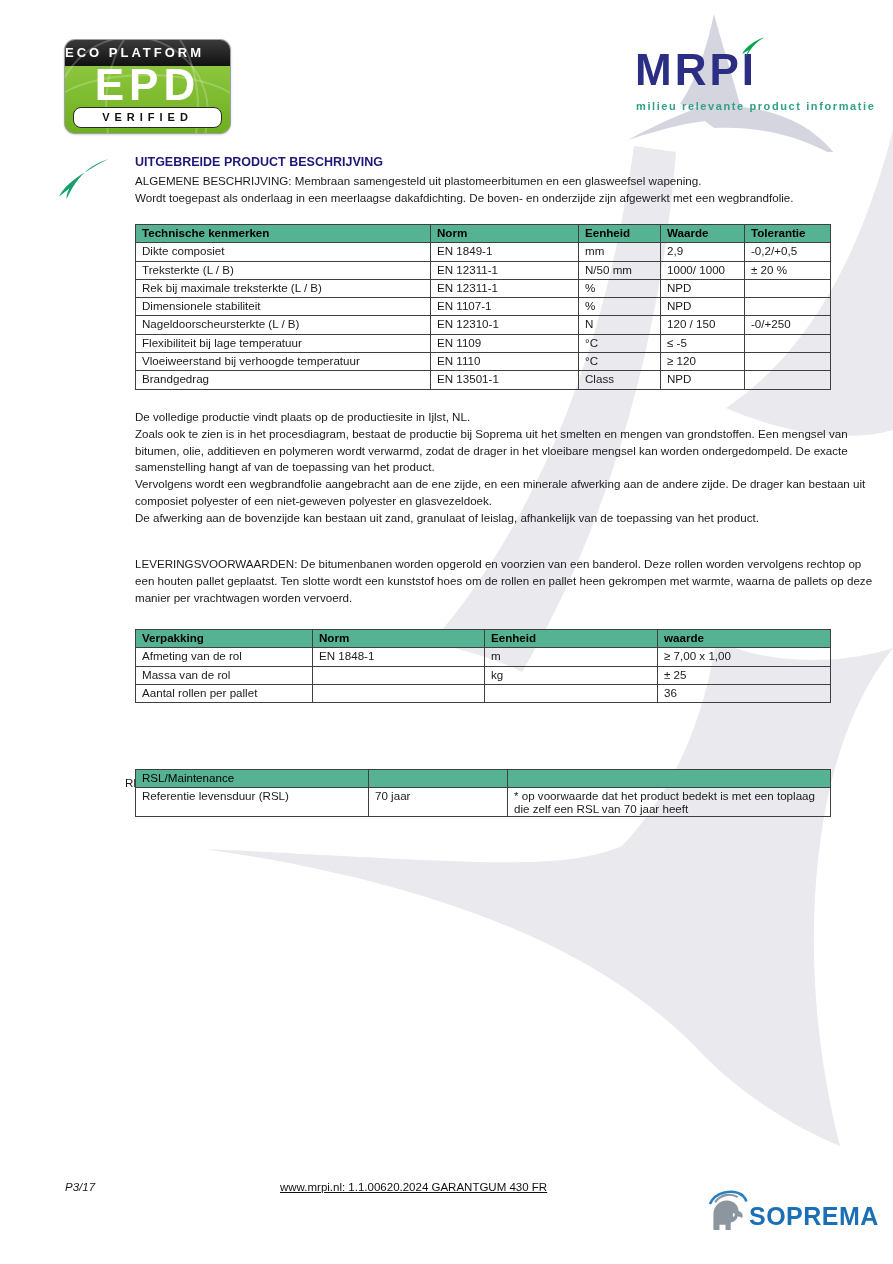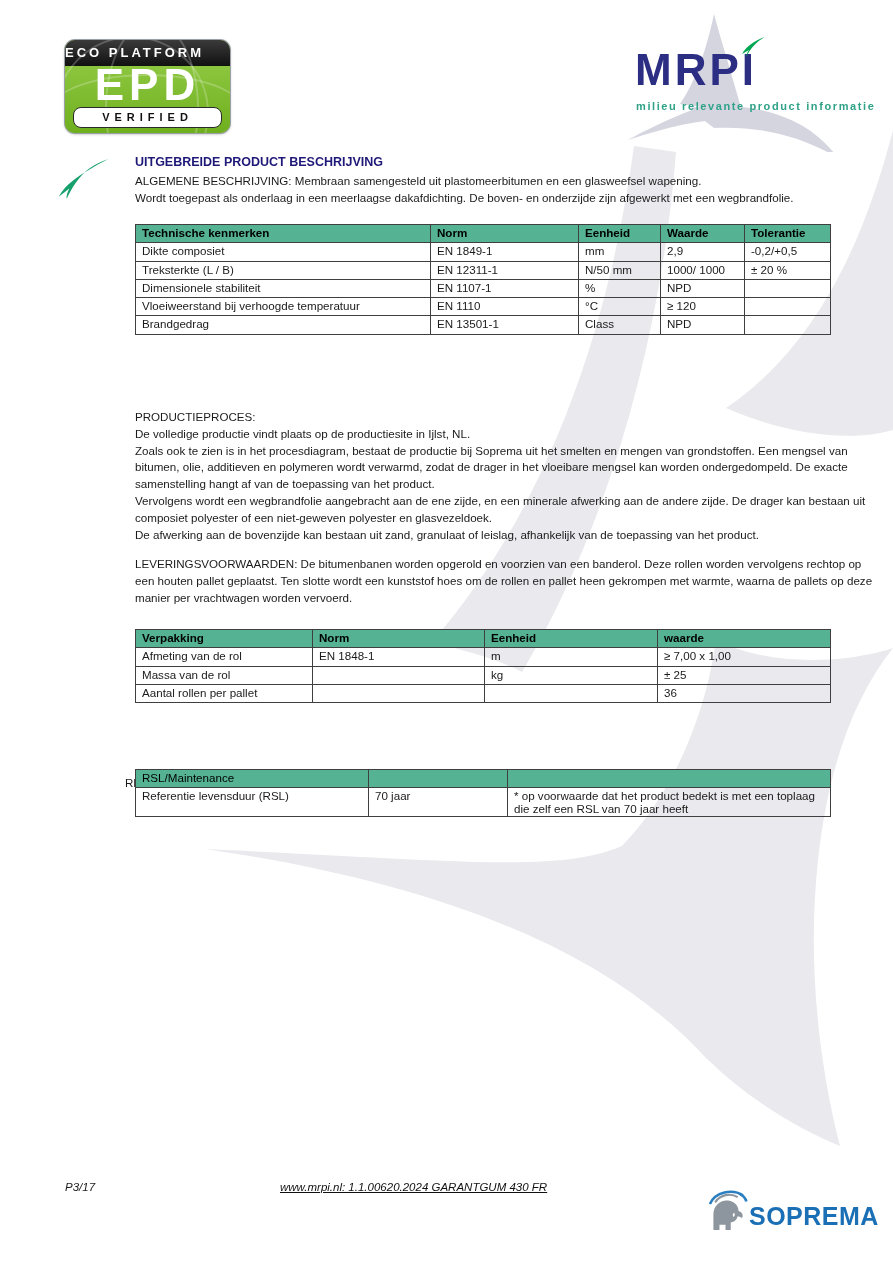--- a/index.html
+++ b/index.html
@@ -51,21 +51,21 @@
   .tbl th.plain{font-weight:normal;}
   .t1{position:absolute;left:135px;top:224px;}
   .proces{position:absolute;left:135px;top:409px;width:745px;}
   .levering{position:absolute;left:135px;top:556px;width:745px;}
   .t2{position:absolute;left:135px;top:629px;}
   .rsl-head{position:absolute;left:125px;top:731px;width:600px;margin-top:44px;}
   .t3{position:absolute;left:135px;top:769px;}
 
   
   .footer-page{position:absolute;left:65px;top:1181px;font-size:11.5px;font-style:italic;}
-  .footer-link{position:absolute;left:280px;top:1181px;font-size:11.5px;font-style:italic;
+  .footer-link{position:absolute;left:280px;top:1181px;font-size:11.5px;
     text-decoration:underline;color:#111;cursor:pointer;}
 
   
   .soprema{position:absolute;left:703px;top:1186px;width:170px;height:52px;}
   .soprema-ele{position:absolute;left:0;top:0;width:52px;height:50px;}
   .soprema-name{position:absolute;left:46px;top:16px;font-size:25px;font-weight:800;
     color:#1a6fb5;letter-spacing:0.5px;text-align:center;}
 </style>
 </head>
 <body>
@@ -136,45 +136,65 @@
       <td>-0,2/+0,5</td>
     </tr>
     <tr>
       <td>Treksterkte (L / B)</td>
       <td>EN 12311-1</td>
       <td>N/50 mm</td>
       <td>1000/ 1000</td>
       <td>± 20 %</td>
     </tr>
     <tr>
+      <td>Rek bij maximale treksterkte (L / B)</td>
+      <td>EN 12311-1</td>
+      <td>%</td>
+      <td>NPD</td>
+      <td></td>
+    </tr>
+    <tr>
       <td>Dimensionele stabiliteit</td>
       <td>EN 1107-1</td>
       <td>%</td>
       <td>NPD</td>
       <td></td>
     </tr>
     <tr>
+      <td>Nageldoorscheursterkte (L / B)</td>
+      <td>EN 12310-1</td>
+      <td>N</td>
+      <td>120 / 150</td>
+      <td>-0/+250</td>
+    </tr>
+    <tr>
+      <td>Flexibiliteit bij lage temperatuur</td>
+      <td>EN 1109</td>
+      <td>°C</td>
+      <td>≤ -5</td>
+      <td></td>
+    </tr>
+    <tr>
       <td>Vloeiweerstand bij verhoogde temperatuur</td>
       <td>EN 1110</td>
       <td>°C</td>
       <td>≥ 120</td>
       <td></td>
     </tr>
     <tr>
       <td>Brandgedrag</td>
       <td>EN 13501-1</td>
       <td>Class</td>
       <td>NPD</td>
       <td></td>
     </tr>
   </tbody>
     </table>
 
   <div class="proces layer">
-    <p class="bodytext">PRODUCTIEPROCES:</p>
     <p class="bodytext">De volledige productie vindt plaats op de productiesite in Ijlst, NL.</p>
     <p class="bodytext">Zoals ook te zien is in het procesdiagram, bestaat de productie bij Soprema uit het smelten en mengen van grondstoffen. Een mengsel van bitumen, olie, additieven en polymeren wordt verwarmd, zodat de drager in het vloeibare mengsel kan worden ondergedompeld. De exacte samenstelling hangt af van de toepassing van het product.</p>
     <p class="bodytext">Vervolgens wordt een wegbrandfolie aangebracht aan de ene zijde, en een minerale afwerking aan de andere zijde. De drager kan bestaan uit composiet polyester of een niet-geweven polyester en glasvezeldoek.</p>
     <p class="bodytext">De afwerking aan de bovenzijde kan bestaan uit zand, granulaat of leislag, afhankelijk van de toepassing van het product.</p>
   </div>
 
   <div class="levering layer">
     <p class="bodytext">LEVERINGSVOORWAARDEN: De bitumenbanen worden opgerold en voorzien van een banderol. Deze rollen worden vervolgens rechtop op een houten pallet geplaatst. Ten slotte wordt een kunststof hoes om de rollen en pallet heen gekrompen met warmte, waarna de pallets op deze manier per vrachtwagen worden vervoerd.</p>
   </div>
 

